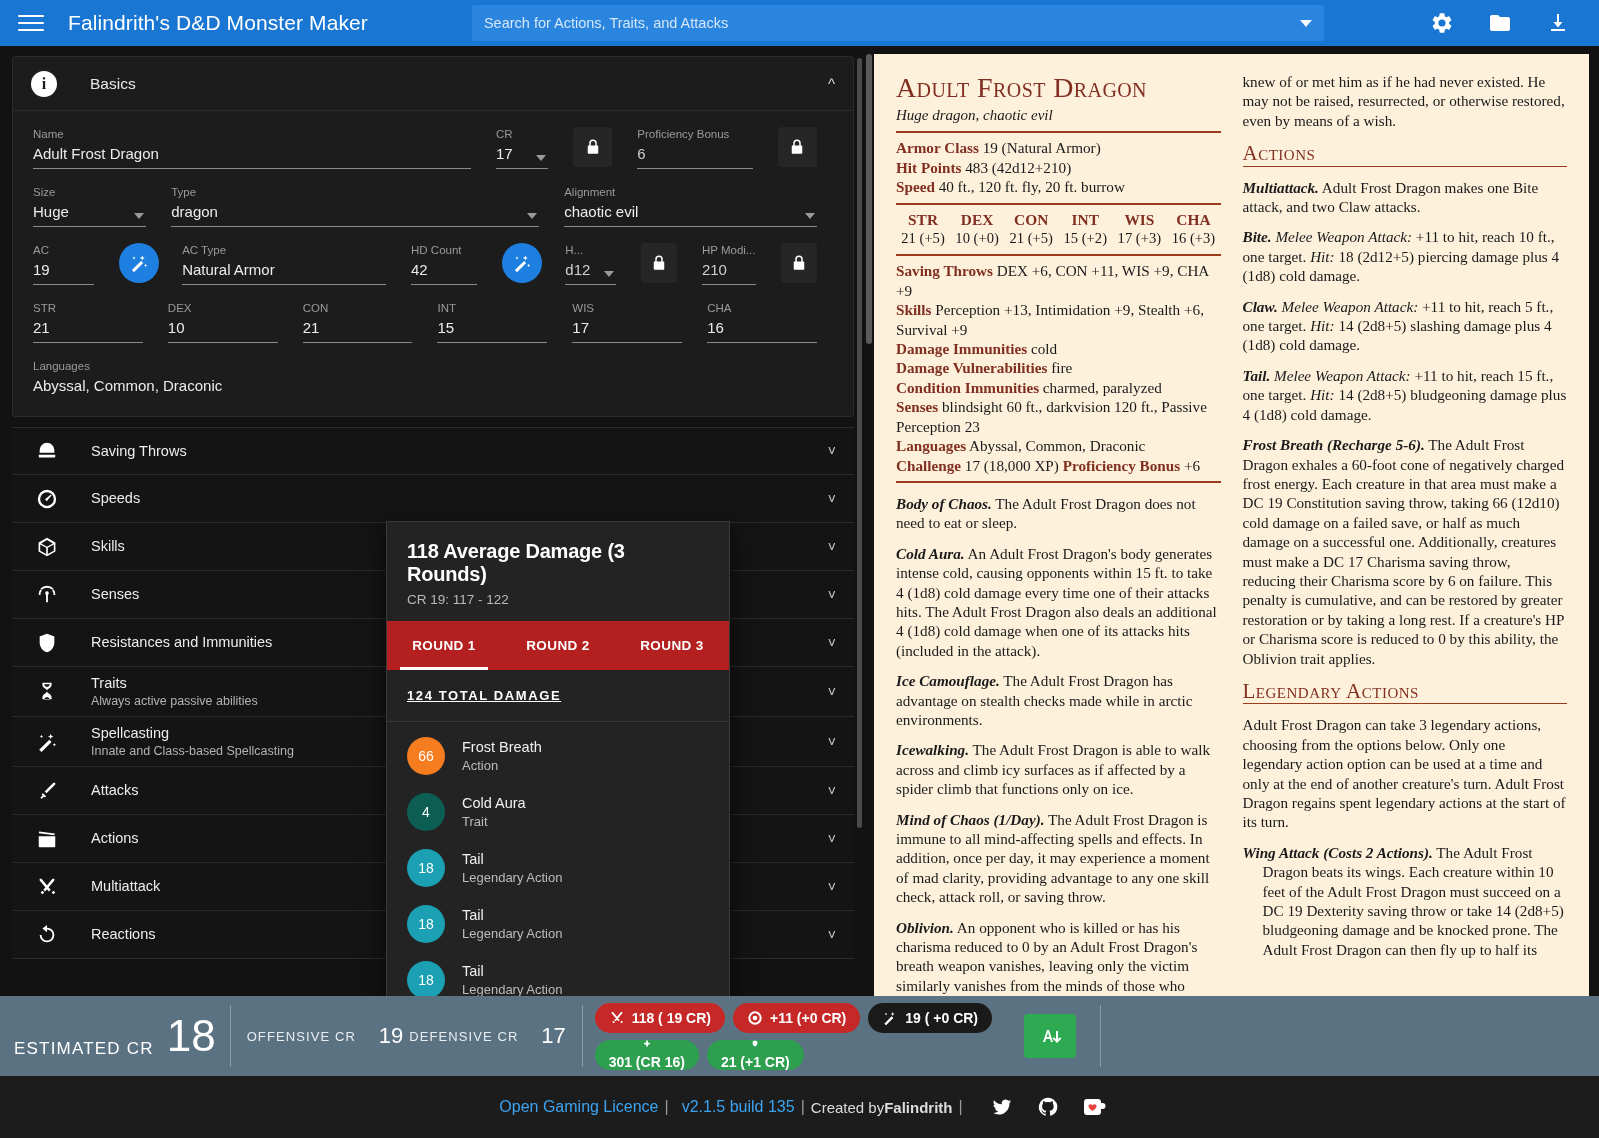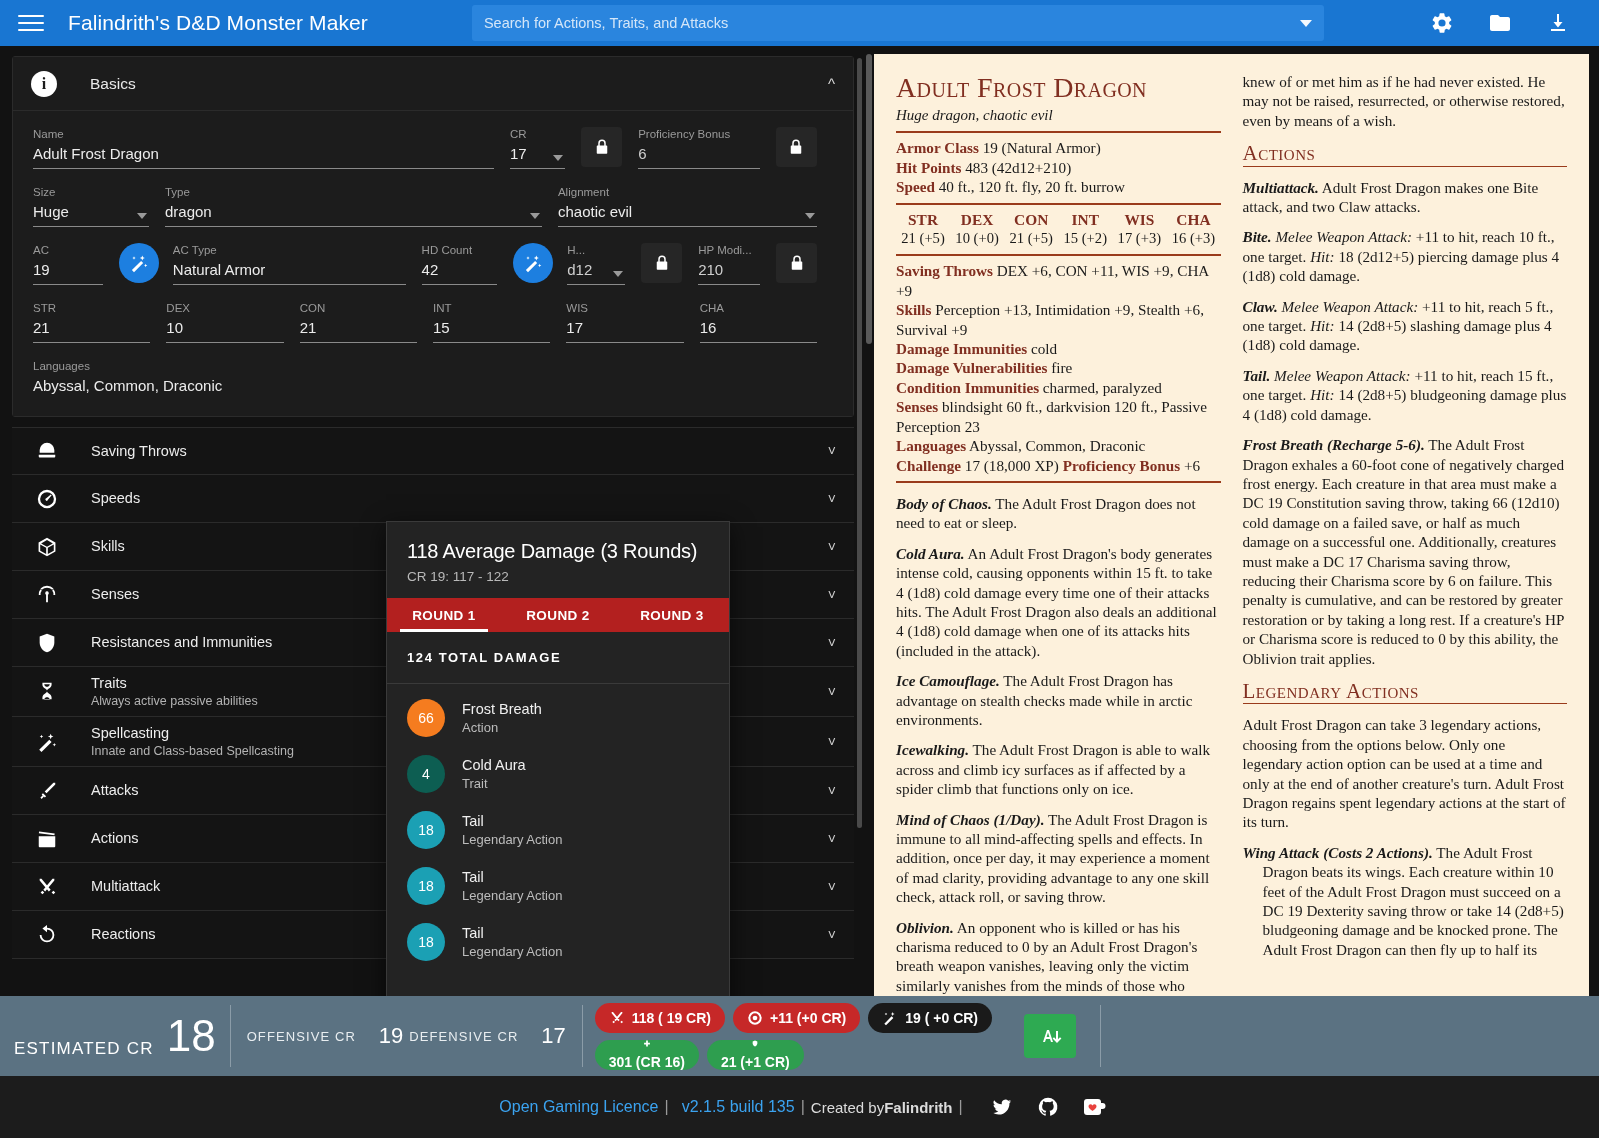--- a/index.html
+++ b/index.html
@@ -53,21 +53,21 @@
     display:flex; align-items:center; height:54px; padding:0 18px;
     background:#1c1c1c; border-bottom:1px solid #2b2b2b;
   }
   .info-badge { width:26px;height:26px;border-radius:50%;background:#fff;
     color:#1c1c1c; font-weight:bold; font-size:16px; display:flex;
     align-items:center;justify-content:center; font-family:"Liberation Serif",serif; }
   .basics-title { color:#e8e8e8; font-size:15.5px; margin-left:33px; }
   .chev { margin-left:auto; color:#d8d8d8; font-size:15px; }
 
   .basics-body { background:#1c1c1c; padding: 16px 20px 14px 20px; }
-  .frow { display:flex; align-items:flex-end; gap:0; margin-bottom: 16px; }
+  .frow { display:flex; align-items:flex-end; gap:9px; margin-bottom: 16px; }
   .field { position:relative; display:flex; flex-direction:column;
     border-bottom:1px solid #8a8a8a; padding-bottom:5px; margin-right:16px; }
   .field .flabel { color:#9a9a9a; font-size:11.5px; line-height:14px;
     margin-bottom:3px; white-space:nowrap; overflow:hidden; }
   .field .fval { color:#ececec; font-size:15px; line-height:19px; white-space:nowrap; }
   .field.dim .fval { color:#cfcfcf; }
   .field .dd { position:absolute; right:2px; bottom:7px; width:0;height:0;
     border-left:5px solid transparent;border-right:5px solid transparent;
     border-top:6px solid #9a9a9a; }
   .lockbtn { width:42px;height:40px;background:#262626;border-radius:4px;
@@ -98,30 +98,30 @@
   .pane-scrollbar { position:absolute; right:4px; top:12px; width:5px;
     height:770px; background:#4a4a4a; border-radius:3px; }
 
   
   .dmg-popup {
     position:absolute; left:386px; top:475px; width:344px; height:520px;
     background:#232323; border:1px solid #3a3a3a; z-index:30;
     box-shadow: 0 6px 22px rgba(0,0,0,.65); overflow:hidden;
   }
   .dmg-head { padding:18px 20px 14px 20px; background:#232323; }
-  .dmg-title { color:#fff; font-size:20px; font-weight:normal; letter-spacing:-.2px; }
+  .dmg-title { color:#fff; font-size:20px; font-weight:bold; letter-spacing:-.2px; }
   .dmg-sub { color:#b9b9b9; font-size:13.5px; margin-top:6px; }
-  .dmg-tabs { display:flex; background:#b3201f; height:34px; }
+  .dmg-tabs { display:flex; background:#b3201f; height:49px; }
   .dmg-tab { flex:1; display:flex;align-items:center;justify-content:center;
     color:#fff; font-size:13.5px; font-weight:bold; letter-spacing:.4px;
     cursor:pointer; position:relative; }
   .dmg-tab.active::after { content:''; position:absolute; left:11%; right:11%;
     bottom:0; height:3px; background:#fff; }
   .dmg-total { padding:18px 20px; color:#fff; font-size:13px; font-weight:bold;
-    letter-spacing:1.6px; border-bottom:1px solid #3a3a3a; }
+    letter-spacing:1.6px; border-bottom:1px solid #3a3a3a;text-decoration:underline; }
   .dmg-items { padding: 6px 0 0 0; }
   .dmg-item { display:flex; align-items:center; padding:9px 20px; }
   .dmg-bubble { width:38px;height:38px;border-radius:50%; flex:0 0 auto;
     display:flex;align-items:center;justify-content:center;
     color:#fff; font-size:14px; }
   .dmg-meta { margin-left:17px; display:flex;flex-direction:column; }
   .dmg-iname { color:#f0f0f0; font-size:14.5px; line-height:18px; }
   .dmg-itype { color:#bcbcbc; font-size:13px; line-height:17px; margin-top:1px; }
 
   

